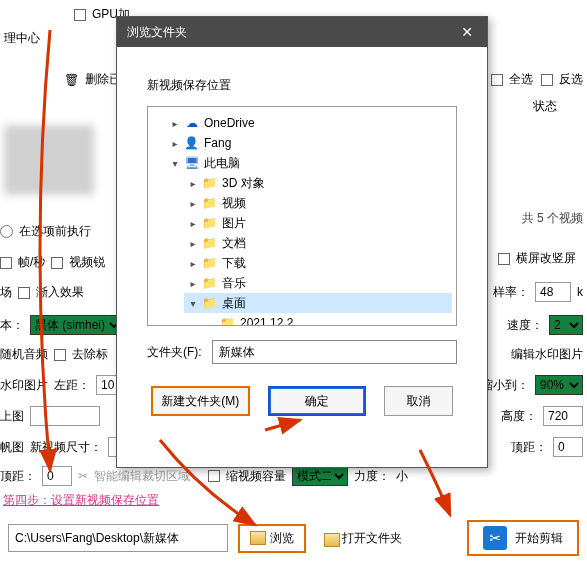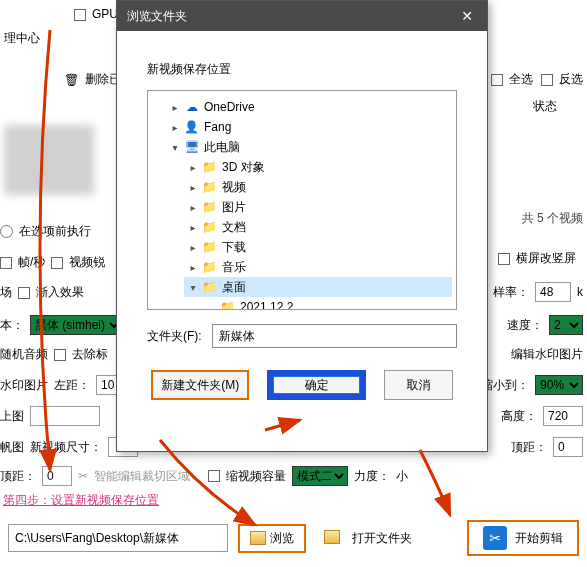--- a/index.html
+++ b/index.html
@@ -11,42 +11,42 @@
 .bg input[type=text] { height: 20px; border: 1px solid #999; padding: 0 4px; font-size: 12px; }
 .bg select { height: 20px; border: 1px solid #333; background: #15803d; font-size: 12px; }
 .bg .blur { filter: blur(4px); background: #d0d0d0; width: 90px; height: 70px; position: absolute; left: 4px; top: 125px; }
 
 .step-label { position: absolute; left: 3px; top: 492px; color: #d63384; font-size: 12px; text-decoration: underline; }
 
 .bottom-bar { position: absolute; left: 0; right: 0; top: 512px; display: flex; align-items: center; gap: 10px; padding: 8px; }
 .bottom-bar .path { flex: 0 0 220px; height: 28px; border: 1px solid #999; padding: 0 6px; font-size: 12px; }
 .bottom-bar .browse-btn { border: 2px solid #e06c00; background: #fff; padding: 4px 10px; display: flex; gap: 4px; align-items: center; }
 .bottom-bar .folder-ico { width: 16px; height: 14px; background: linear-gradient(#fbe6a2,#e8b84a); border: 1px solid #b88a2a; }
-.bottom-bar .open-btn { display: flex; gap: 12px; align-items: flex-start; padding: 4px 8px; }
+.bottom-bar .open-btn { display: flex; gap: 2px; align-items: flex-end; padding: 4px 8px; }
 .bottom-bar .start-btn { border: 2px solid #e06c00; background: #fff; padding: 4px 14px; display: flex; gap: 8px; align-items: center; margin-left: auto; }
 .scissors { width: 24px; height: 24px; background: #1976d2; border-radius: 3px; color: #fff; display: flex; align-items: center; justify-content: center; font-size: 14px; }
 
 
-.dialog { position: absolute; left: 116px; top: 0; width: 372px; height: 452px; background: #fff; border: 1px solid #555; box-shadow: 3px 3px 8px rgba(0,0,0,0.3); }
+.dialog { position: absolute; left: 116px; top: 16px; width: 372px; height: 452px; background: #fff; border: 1px solid #555; box-shadow: 3px 3px 8px rgba(0,0,0,0.3); }
 .dlg-title { background: #4a4a4a; color: #fff; height: 30px; display: flex; align-items: center; padding: 0 10px; position: relative; }
 .dlg-close { position: absolute; right: 0; top: 0; width: 40px; height: 30px; display: flex; align-items: center; justify-content: center; cursor: pointer; color: #fff; font-size: 14px; }
 .dlg-body { padding: 30px; }
 .dlg-sub { margin-bottom: 12px; }
 .tree-box { border: 1px solid #999; height: 220px; overflow: auto; padding: 6px 4px; }
 .tree-item { display: flex; align-items: center; gap: 4px; height: 20px; padding-left: 4px; }
 .tree-item .arrow { width: 10px; text-align: center; color: #555; font-size: 10px; }
 .tree-item .ico { width: 16px; height: 16px; display: flex; align-items: center; justify-content: center; font-size: 12px; }
 .tree-item.sel { background: #cde8ff; }
 .ind1 { margin-left: 14px; } .ind2 { margin-left: 32px; } .ind3 { margin-left: 50px; }
 .fname-row { display: flex; align-items: center; gap: 10px; margin-top: 14px; }
 .fname-row input { flex: 1; height: 24px; border: 1px solid #888; padding: 0 6px; font-size: 12px; }
 .dlg-btns { display: flex; gap: 18px; margin-top: 22px; padding: 0 4px; }
 .dlg-btn { width: 100px; height: 30px; border: 1px solid #999; background: #f5f5f5; display: flex; align-items: center; justify-content: center; cursor: pointer; }
 .newf { border: 2px solid #e06c00; }
-.ok { border: 6px solid #1d4ed8; position: relative; box-shadow: inset 0 0 0 1px #1976d2; justify-content: center; }
+.ok { border: 2px solid #1d4ed8; position: relative; box-shadow: inset 0 0 0 1px #1976d2; justify-content: center; }
 
 
 .ico-onedrive { color:#0a5dc2; } .ico-user{color:#2a8a2a} .ico-pc{color:#2a6fcb} .ico-folder{color:#e6b84c}
 
 
 .arrow-svg { position: absolute; inset: 0; pointer-events: none; }
 </style>
 </head>
 <body>
 

